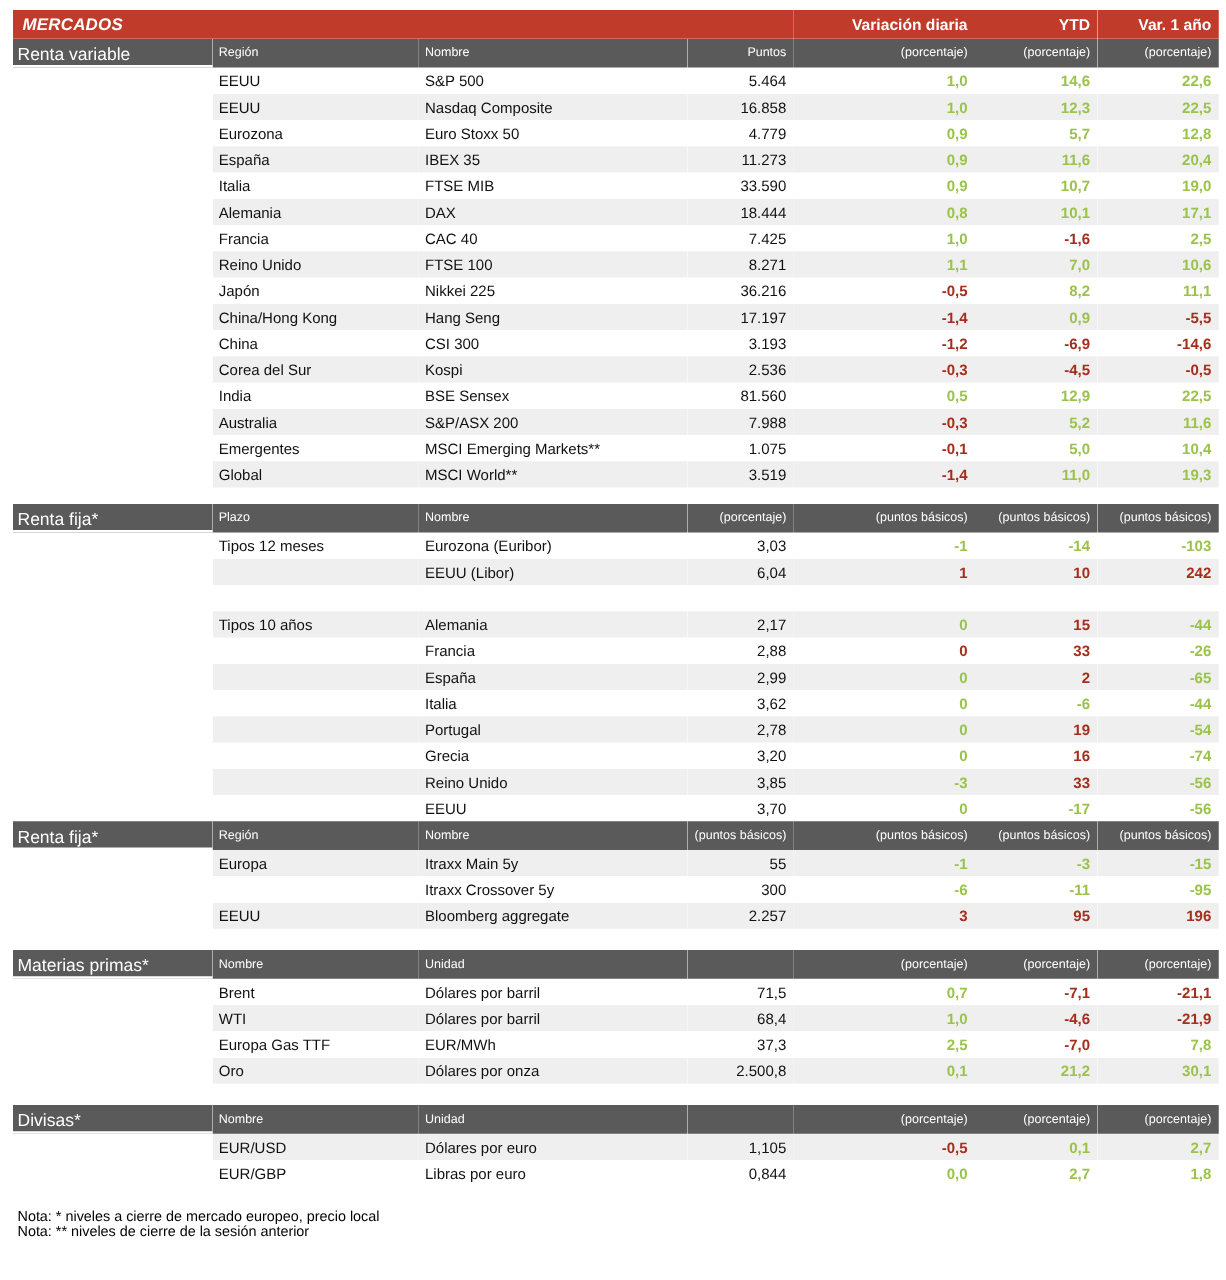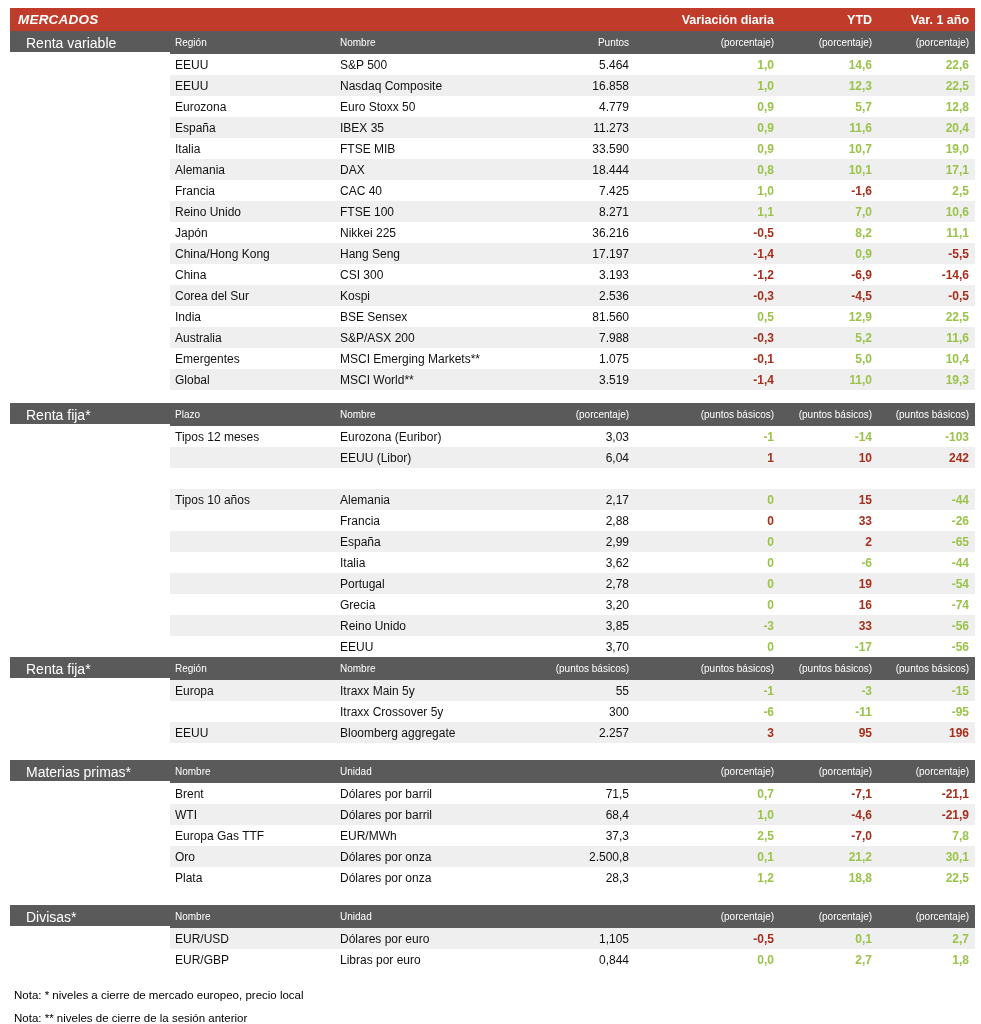--- a/index.html
+++ b/index.html
@@ -18,32 +18,32 @@
   table{border-collapse:collapse;table-layout:fixed;width:965px;}
   td{
     overflow:hidden;white-space:nowrap;
     font-size:12px;color:#111;height:21px;padding:0;
     vertical-align:middle;
   }
   tr.topbar td{background:var(--red-bar);color:#fff;font-weight:bold;height:23px;}
   td.tb-title{font-size:13.5px;padding-left:8px;letter-spacing:.2px;font-style:italic;}
   td.tb-col{font-size:12.5px;}
   tr.sec-header td{background:var(--gray-bar);color:#fff;height:23px;}
-  td.sec-title{font-size:14px;padding-left:16px;box-shadow:inset 0 -2px 0 #fff;}
+  td.sec-title{font-size:14px;padding-left:4px;box-shadow:inset 0 -2px 0 #fff;}
   td.sec-col{font-size:10px;}
   td.num{text-align:right;padding-right:6px;}
   td.txt{padding-left:5px;}
   td.shade{background:var(--stripe);}
   td.chg{font-weight:bold;}
   td.g{color:var(--green);}
   td.r{color:var(--red);}
   tr.spacer td{background:#fff;}
   .notes p{font-size:11.5px;color:#000;margin:0 0 0 4px;}
   .notes p:first-child{margin-top:19px;}
-  .notes p + p{margin-top:11px;}
+  .notes p + p{}
 </style>
 </head>
 <body>
 
 <table>
   <colgroup>
     <col style="width:160px">
     <col style="width:165px">
     <col style="width:215px">
     <col style="width:85px">
@@ -399,29 +399,20 @@
       </tr>
       <tr>
         <td></td>
         <td class="txt shade">Oro</td>
         <td class="txt shade">Dólares por onza</td>
         <td class="num shade">2.500,8</td>
         <td class="num chg shade g">0,1</td>
         <td class="num chg shade g">21,2</td>
         <td class="num chg shade g">30,1</td>
       </tr>
-      <tr>
-        <td></td>
-        <td class="txt">Plata</td>
-        <td class="txt">Dólares por onza</td>
-        <td class="num">28,3</td>
-        <td class="num chg g">1,2</td>
-        <td class="num chg g">18,8</td>
-        <td class="num chg g">22,5</td>
-      </tr>
       <tr class="spacer">
         <td colspan="7" style="height: 17px;"></td>
       </tr>
       <tr class="sec-header">
         <td class="sec-title">Divisas*</td>
         <td class="sec-col txt">Nombre</td>
         <td class="sec-col txt">Unidad</td>
         <td class="sec-col num"></td>
         <td class="sec-col num">(porcentaje)</td>
         <td class="sec-col num">(porcentaje)</td>

